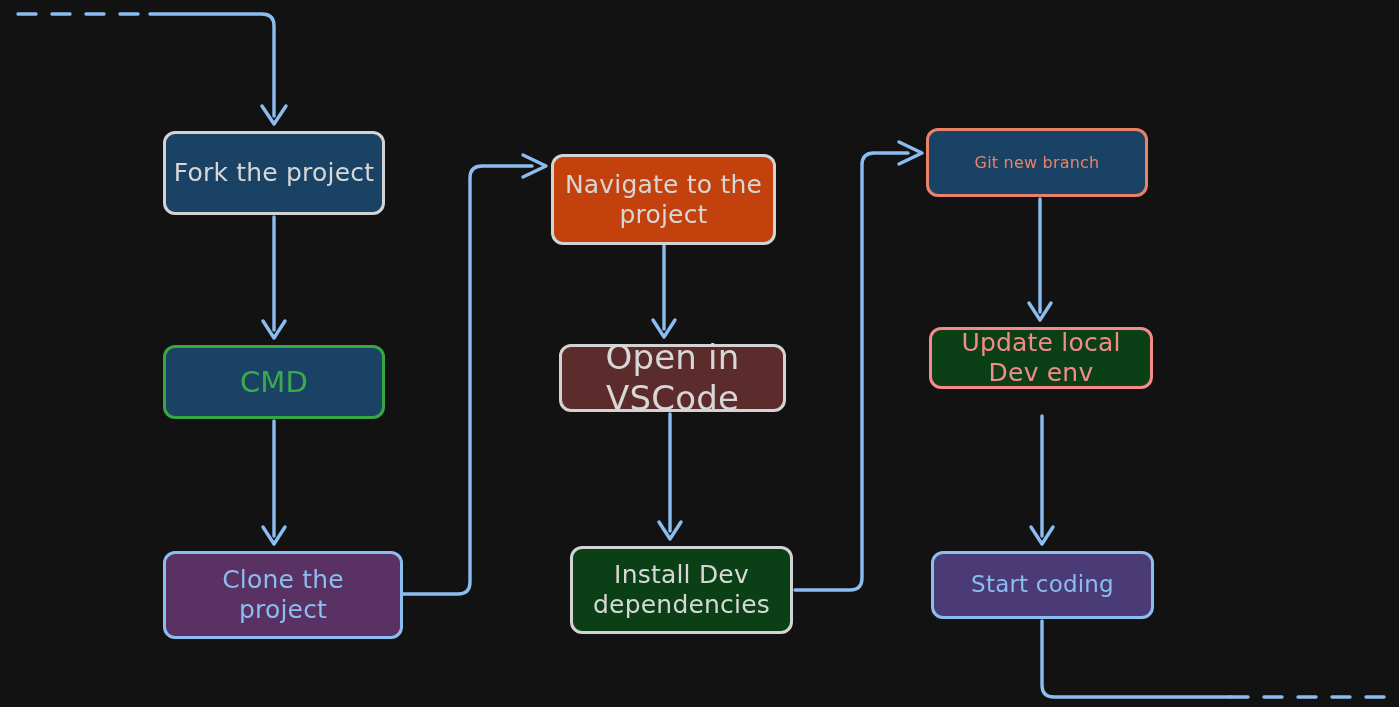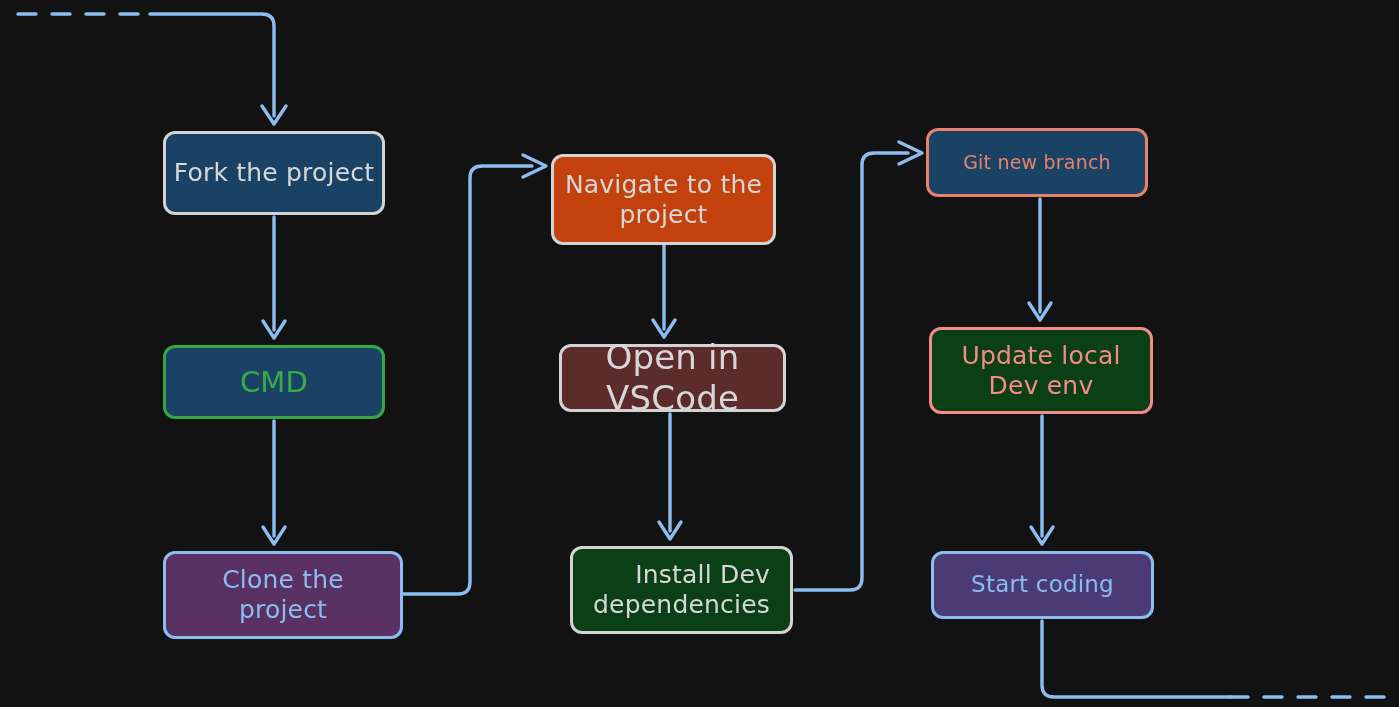--- a/index.html
+++ b/index.html
@@ -80,20 +80,20 @@
     </g>
   </svg>
 
   <div class="node" style="left: 163px; top: 131px; width: 222px; height: 84px; background: rgb(26, 66, 101); border-color: rgb(211, 211, 211); border-width: 3px; color: rgb(215, 215, 215); font-size: 25px;">Fork the project</div>
   <div class="node" style="left: 163px; top: 345px; width: 222px; height: 74px; background: rgb(26, 66, 101); border-color: rgb(53, 167, 69); border-width: 3px; color: rgb(59, 171, 74); font-size: 29px;">CMD</div>
   <div class="node" style="left: 163px; top: 551px; width: 240px; height: 88px; background: rgb(90, 49, 99); border-color: rgb(140, 189, 240); border-width: 3px; color: rgb(140, 189, 240); font-size: 25px;">Clone the
 project</div>
   <div class="node" style="left: 551px; top: 120px; width: 225px; height: 91px; background: #c2410c; border-color: rgb(211, 211, 211); border-width: 3px; color: rgb(215, 215, 215); font-size: 25px; margin-top: 34px;">Navigate to the
 project</div>
   <div class="node" style="left: 559px; top: 344px; width: 227px; height: 68px; background: rgb(92, 43, 43); border-color: rgb(211, 211, 211); border-width: 3px; color: rgb(215, 215, 215); font-size: 34px;">Open in VSCode</div>
-  <div class="node" style="left: 570px; top: 546px; width: 223px; height: 88px; background: rgb(11, 64, 22); border-color: rgb(211, 211, 211); border-width: 3px; color: rgb(215, 215, 215); font-size: 25px; text-align: right;">Install Dev
+  <div class="node" style="left: 570px; top: 546px; width: 223px; height: 88px; background: rgb(11, 64, 22); border-color: rgb(211, 211, 211); border-width: 3px; color: rgb(215, 215, 215); font-size: 25px;">Install Dev
 dependencies</div>
-  <div class="node" style="left: 926px; top: 128px; width: 222px; height: 69px; background: rgb(26, 66, 101); border-color: rgb(232, 131, 106); border-width: 3px; color: rgb(232, 131, 106); font-size: 19px;">Git new branch</div>
-  <div class="node" style="left: 929px; top: 327px; width: 224px; height: 87px; background: rgb(11, 64, 22); border-color: rgb(245, 138, 138); border-width: 3px; color: rgb(245, 138, 138); font-size: 25px;">Update local
+  <div class="node" style="left: 926px; top: 128px; width: 222px; height: 69px; background: rgb(26, 66, 101); border-color: rgb(232, 131, 106); border-width: 3px; color: rgb(232, 131, 106); font-size: 16px;">Git new branch</div>
+  <div class="node" style="left: 929px; top: 327px; width: 224px; height: 62px; background: rgb(11, 64, 22); border-color: rgb(245, 138, 138); border-width: 3px; color: rgb(245, 138, 138); font-size: 25px;">Update local
 Dev env</div>
   <div class="node" style="left: 931px; top: 551px; width: 223px; height: 68px; background: rgb(74, 59, 119); border-color: rgb(140, 189, 240); border-width: 3px; color: rgb(140, 189, 240); font-size: 23px;">Start coding</div>
 
 </div>
 
 </body></html>

